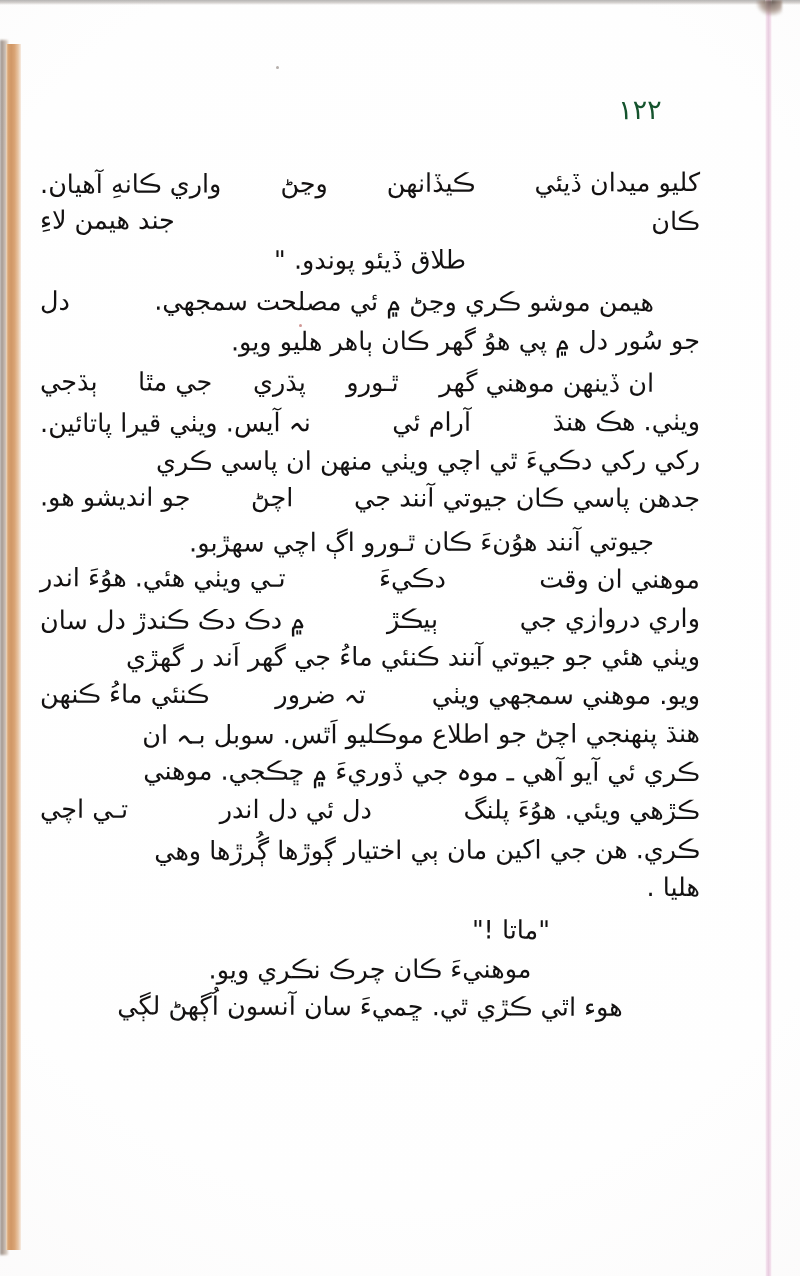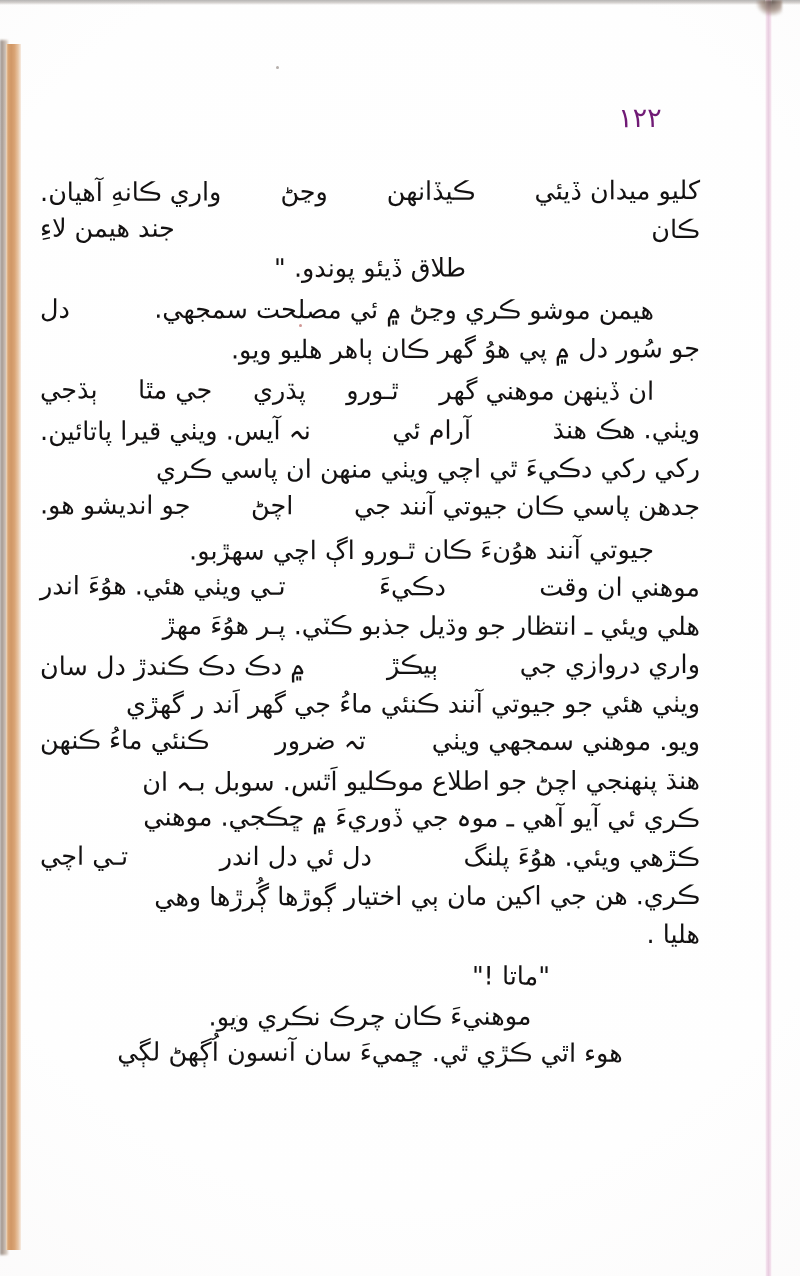--- a/index.html
+++ b/index.html
@@ -98,24 +98,24 @@
     left: 40px;
     top: 86px;
     width: 660px;
     direction: rtl;
     text-align: right;
   }
 
   .folio {
     font-family: "DejaVu Sans", sans-serif;
     font-size: 27px;
-    color: #701a75;
+    color: #14532d;
     text-align: center;
     width: 120px;
-    margin: 16px 0 38px auto;
+    margin: 8px 0 38px auto;
     letter-spacing: 1px;
     transform: rotate(-0.35deg);
   }
 
   .body-line {
     font-family: "DejaVu Sans", sans-serif;
     font-size: 25.5px;
     line-height: 38.5px;
     color: #131111;
     white-space: nowrap;
@@ -251,23 +251,20 @@
     <div class="body-line justify indent sk1">
       <span>جيوتي آنند هوُنءَ ڪان ٿـورو اڳ اچي سهڙبو.</span>
     </div>
 
     <div class="body-line justify sk4">
       <span>موهني ان وقت</span>
       <span>دڪيءَ</span>
       <span>تـي ويٺي هئي. هوُءَ اندر</span>
     </div>
 
-    <div class="body-line justify sk2">
-      <span>هلي ويئي ـ انتظار جو وڌيل جذبو ڪٽي. پـر هوُءَ مهڙ</span>
-    </div>
 
     <div class="body-line justify sk1">
       <span>واري دروازي جي</span>
       <span>ٻيڪڙ</span>
       <span>۾ دڪ دڪ ڪندڙ دل سان</span>
     </div>
 
     <div class="body-line justify sk3">
       <span>ويٺي هئي جو جيوتي آنند ڪنئي ماءُ جي گهر اَند ر گهڙي</span>
     </div>

